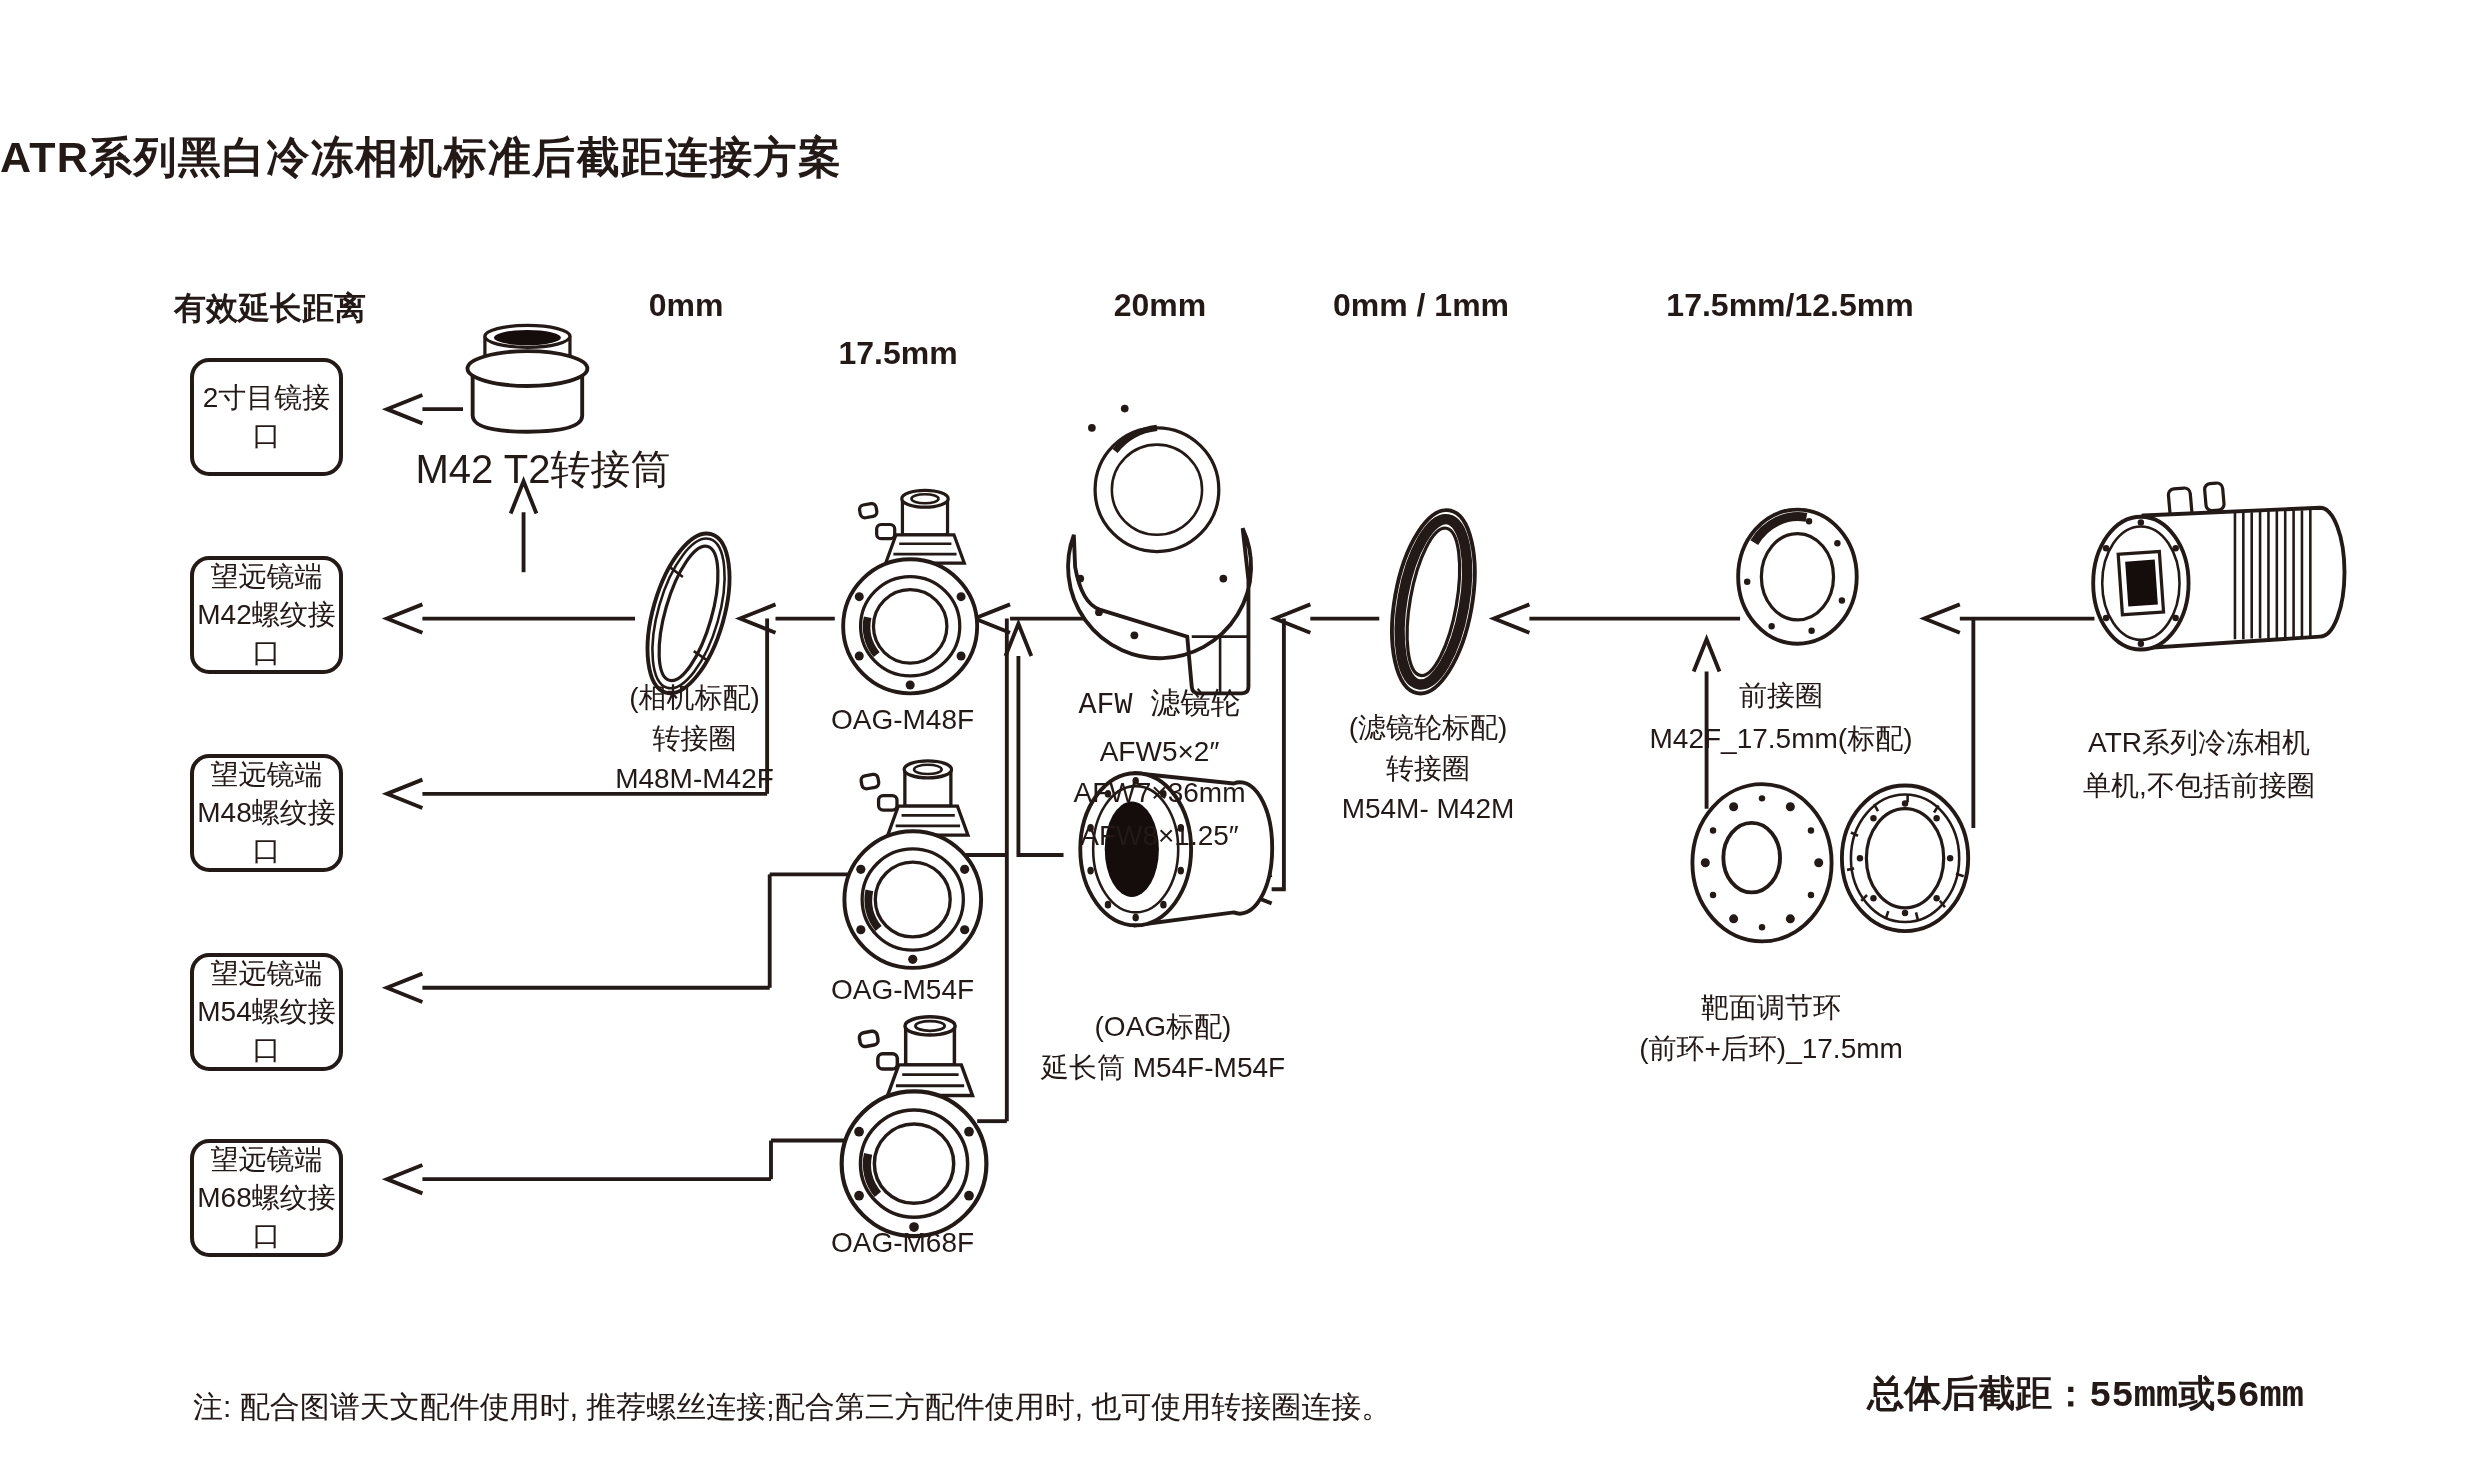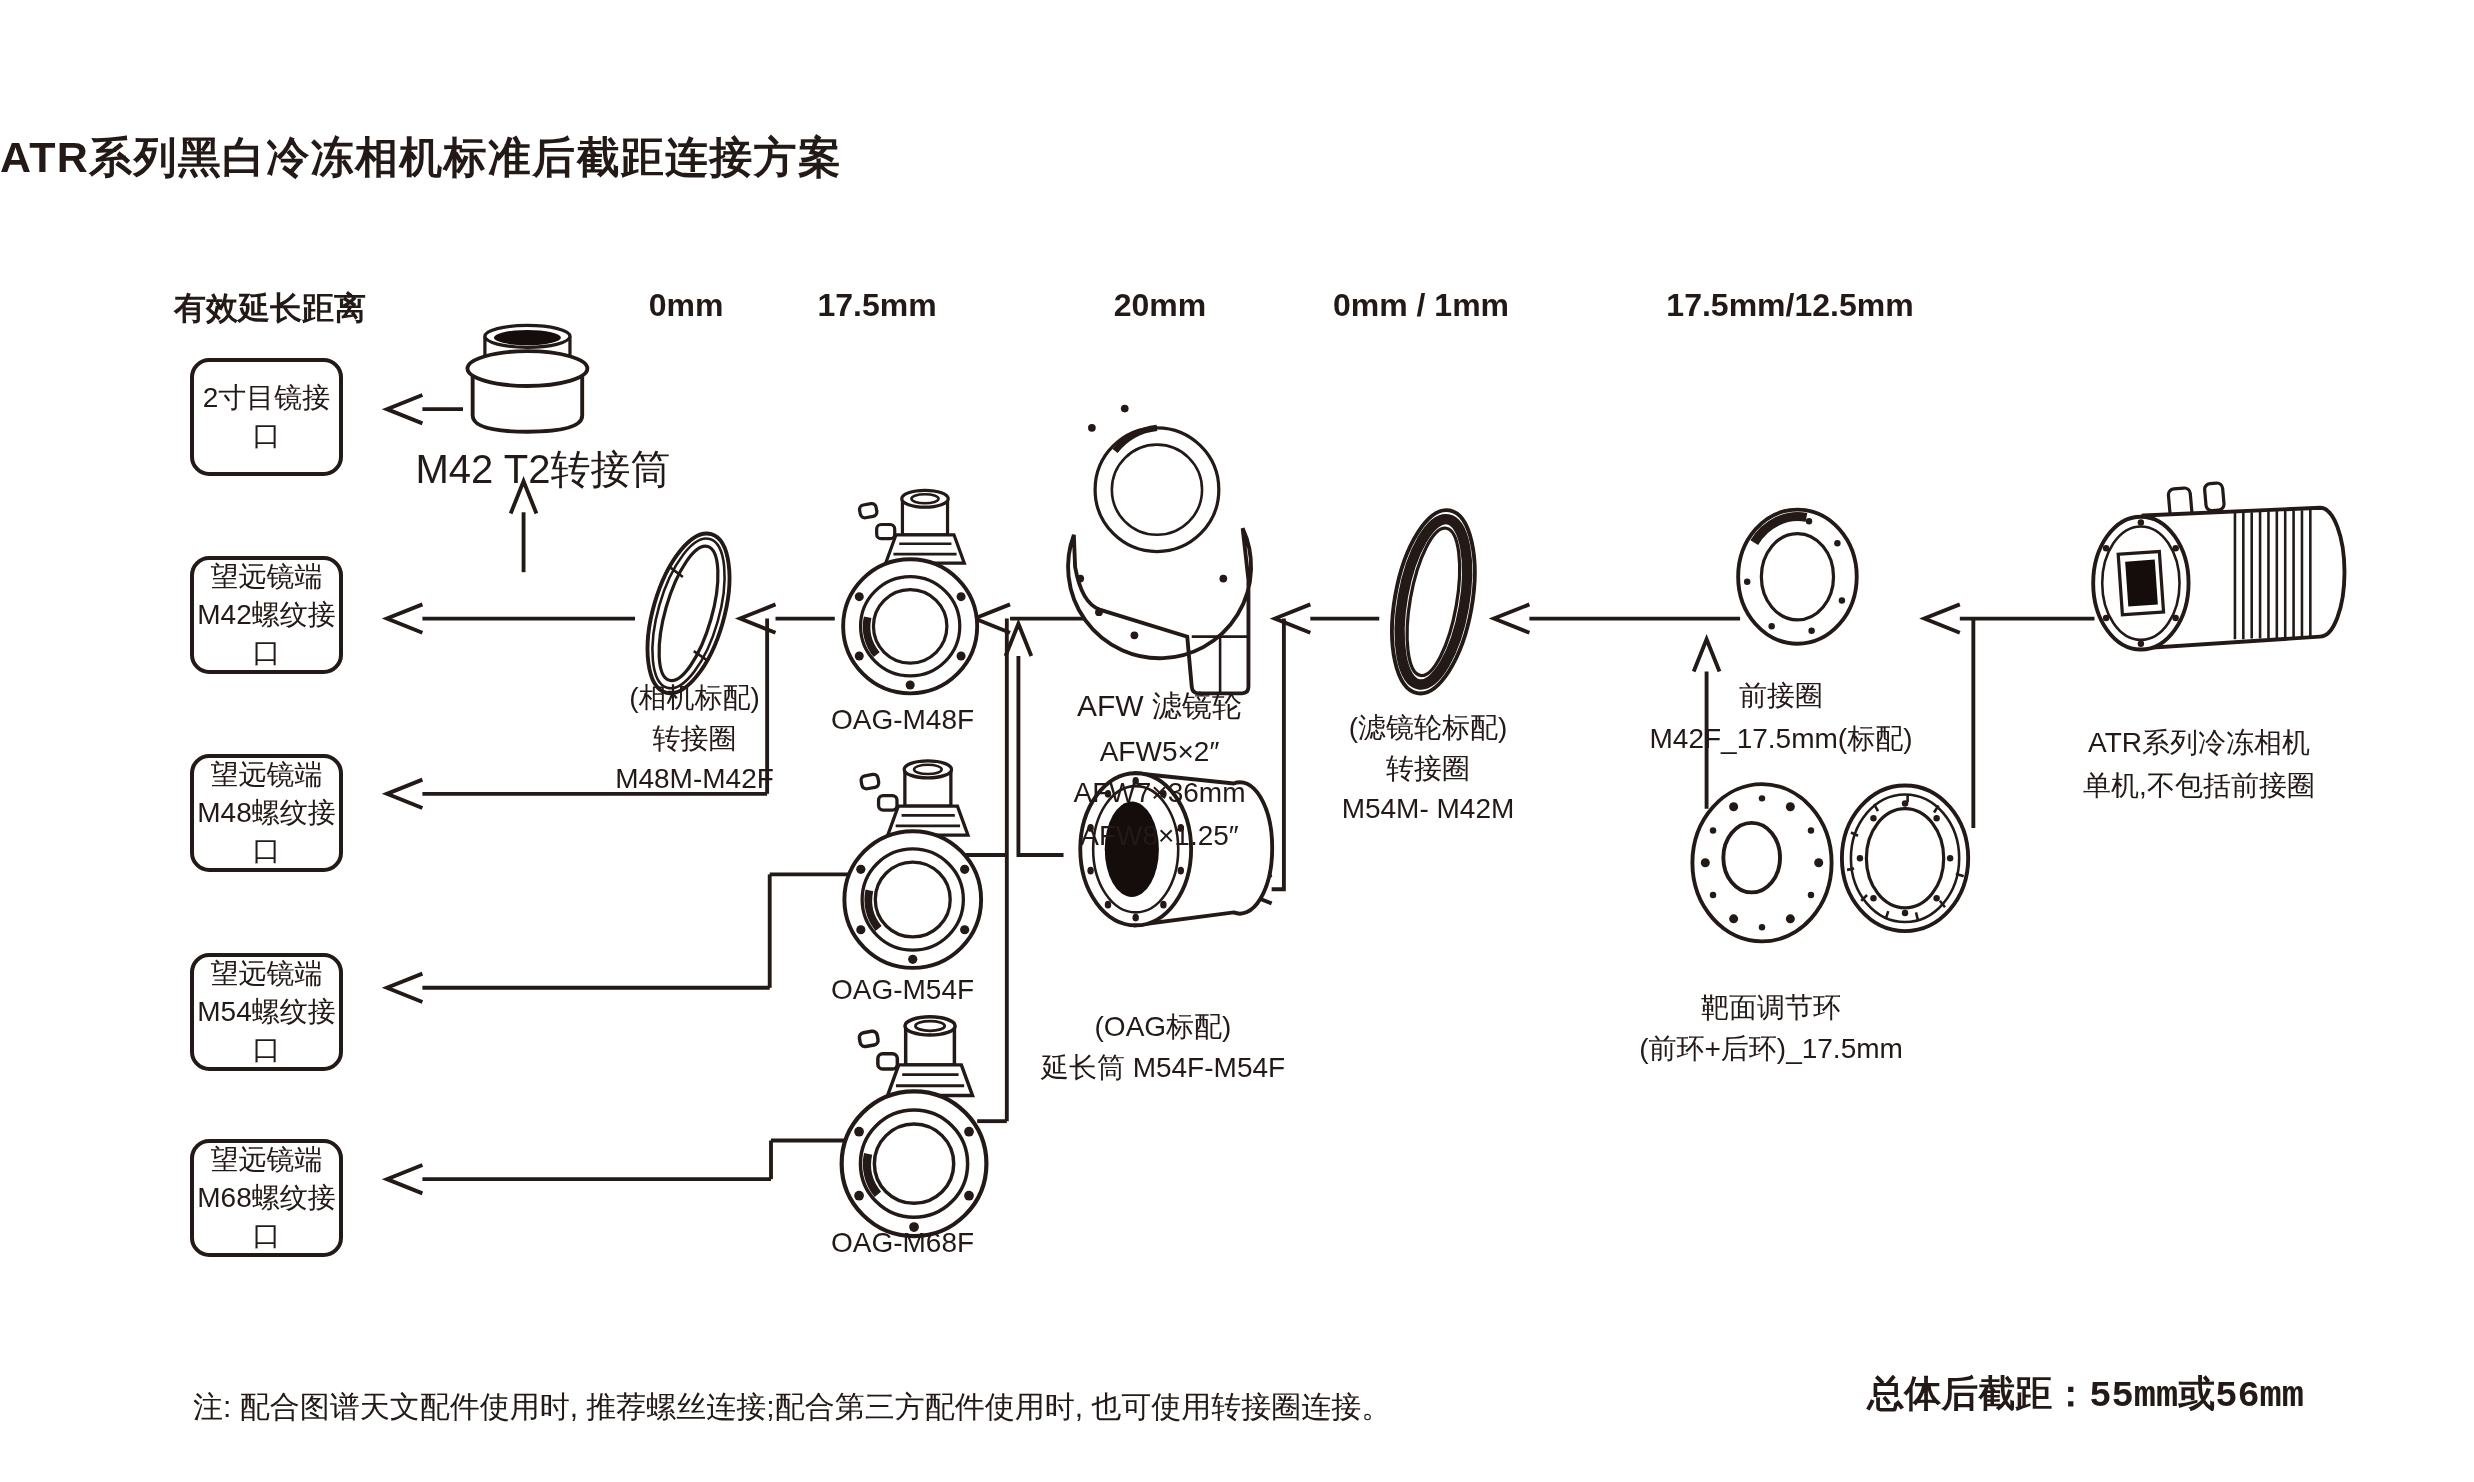--- a/index.html
+++ b/index.html
@@ -230,21 +230,21 @@
     <circle cx="3268" cy="959" r="5" class="dot"></circle>
     <circle cx="3322" cy="999" r="5" class="dot"></circle>
     <circle cx="3376" cy="959" r="5" class="dot"></circle>
   </g>
 </svg>
 
 <div class="title">ATR系列黑白冷冻相机标准后截距连接方案</div>
 
 <div class="hdr" style="left:174px;width:206px;text-align:left;">有效延长距离</div>
 <div class="hdr" style="left:557px;">0mm</div>
-<div class="hdr" style="left:748px;">17.5mm</div>
+<div class="hdr" style="left:769px;margin-top:48px;">17.5mm</div>
 <div class="hdr" style="left:1031px;">20mm</div>
 <div class="hdr" style="left:1292px;">0mm / 1mm</div>
 <div class="hdr" style="left:1661px;">17.5mm/12.5mm</div>
 
 <div class="ifbox" style="top:358px;">2寸目镜接口</div>
 <div class="ifbox" style="top:556px;">望远镜端
 M42螺纹接口</div>
 <div class="ifbox" style="top:754px;">望远镜端
 M48螺纹接口</div>
 <div class="ifbox" style="top:953px;">望远镜端
@@ -255,21 +255,21 @@
 <div class="lbl" style="left:414px;width:258px;top:440px;font-size:40px;">M42 T2转接筒</div>
 
 <div class="lbl" style="left:598px;width:193px;top:678px;">(相机标配)
 转接圈
 M48M-M42F</div>
 
 <div class="lbl" style="left:806px;width:193px;top:700px;">OAG-M48F</div>
 <div class="lbl" style="left:806px;width:193px;top:970px;">OAG-M54F</div>
 <div class="lbl" style="left:806px;width:193px;top:1223px;">OAG-M68F</div>
 
-<div class="lbl" style="left:1063px;width:193px;top:684px;font-size:30px;">AFW 滤镜轮</div>
+<div class="lbl" style="left:1063px;width:193px;top:684px;font-size:30px;font-family:Liberation Mono, monospace;">AFW 滤镜轮</div>
 <div class="lbl" style="left:1063px;width:193px;top:732px;">AFW5×2″</div>
 <div class="lbl" style="left:1063px;width:193px;top:773px;">AFW7×36mm</div>
 <div class="lbl" style="left:1063px;width:193px;top:816px;">AFW8×1.25″</div>
 
 <div class="lbl" style="left:1315px;width:226px;top:708px;">(滤镜轮标配)
 转接圈
 M54M- M42M</div>
 
 <div class="lbl" style="left:1015px;width:296px;top:1007px;">(OAG标配)
 延长筒 M54F-M54F</div>

